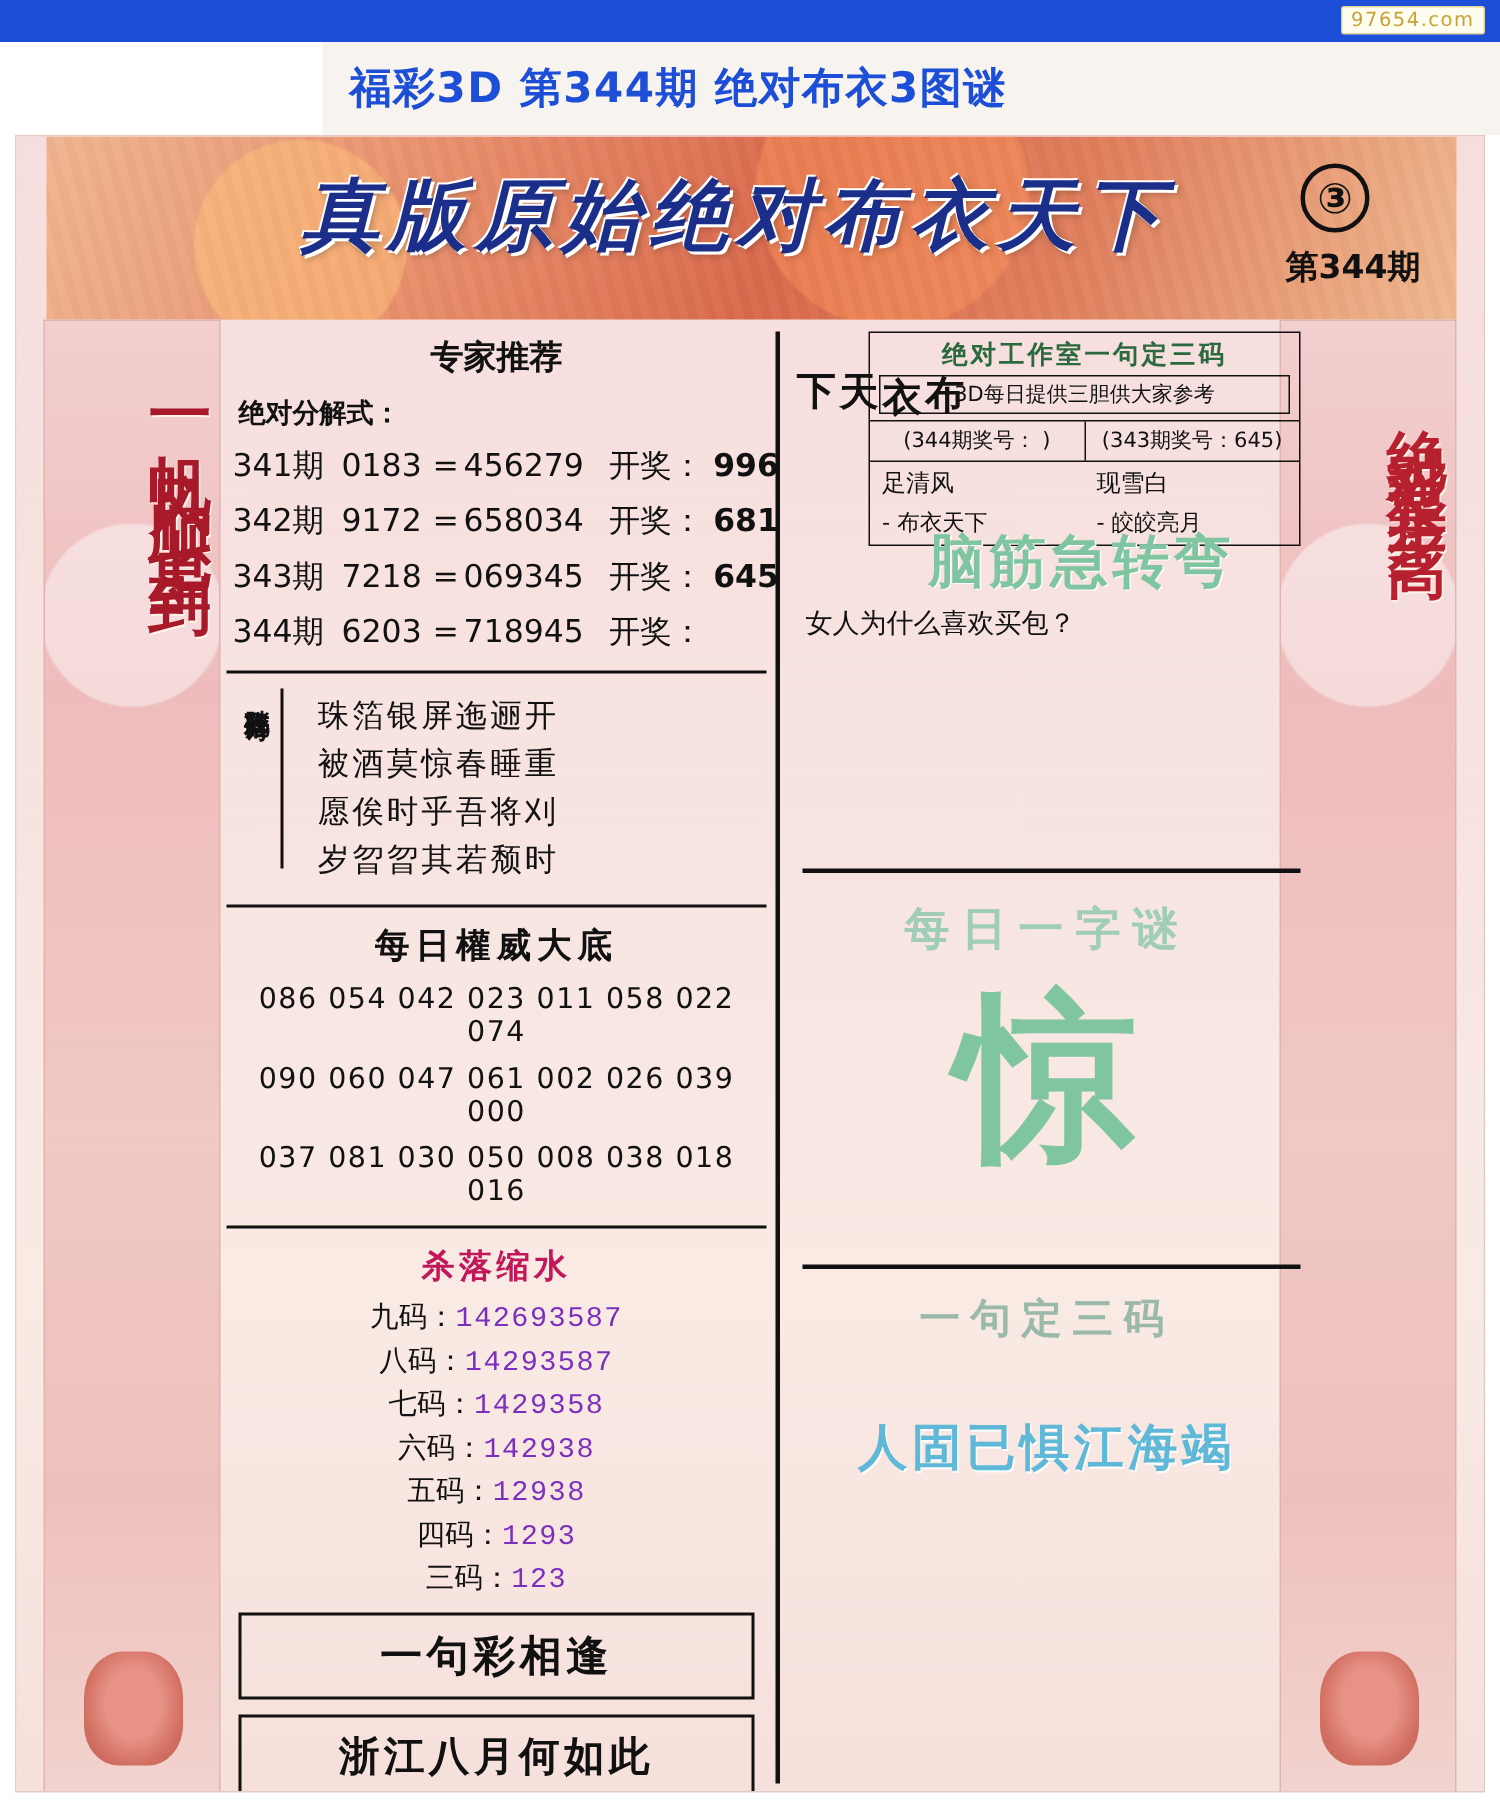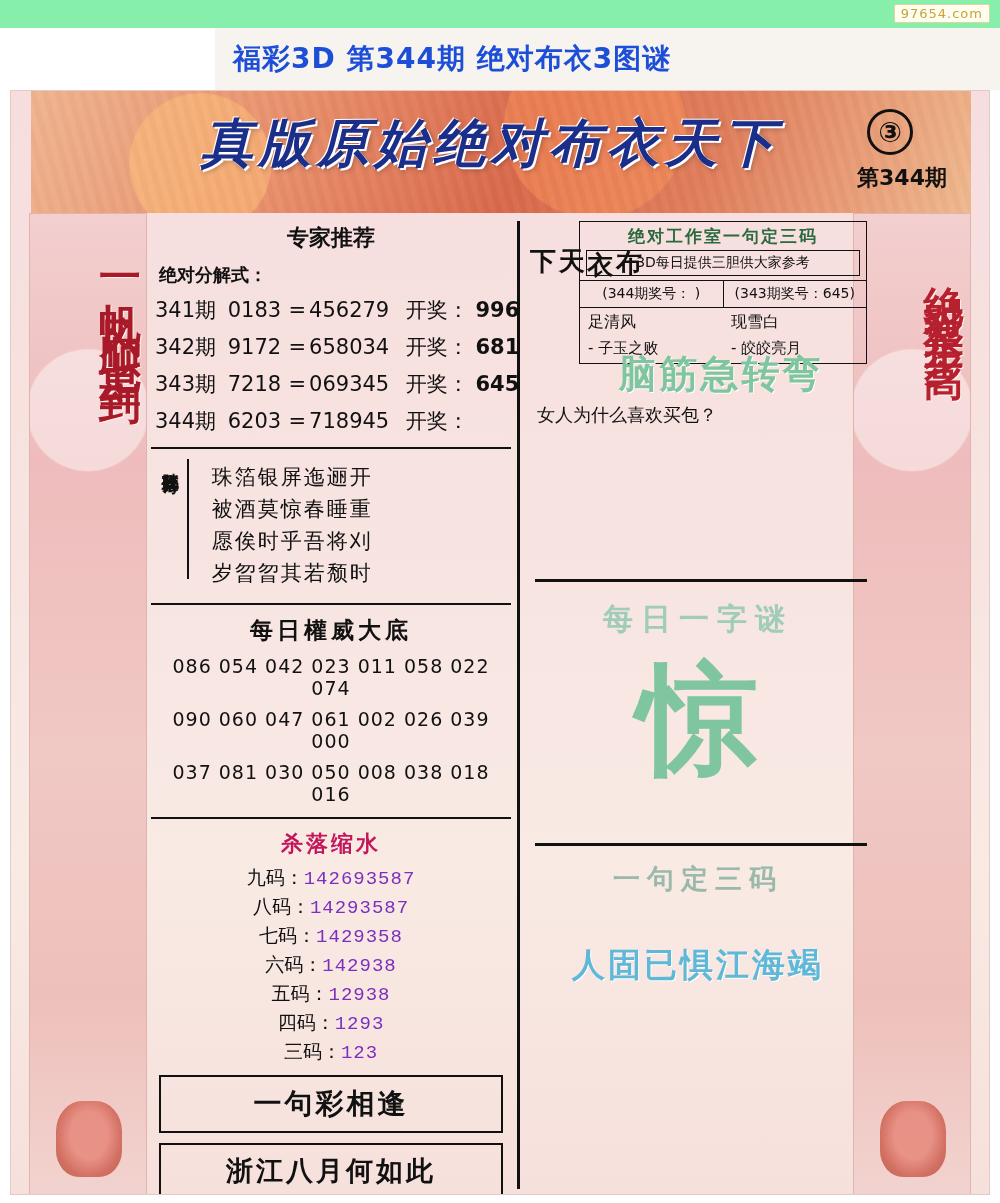--- a/index.html
+++ b/index.html
@@ -12,21 +12,21 @@
   #page {
     position: relative;
     width: 1000px; height: 1203px;
     overflow: hidden;
     background: #ffffff;
   }
 
   
   .topbar {
     position: absolute; top: 0; left: 0; width: 1000px; height: 28px;
-    background: #86efac;
+    background: #1d4ed8;
   }
   .wm {
     position: absolute; right: 10px; top: 4px;
     font-size: 13px; color: #c8a33a; letter-spacing: 1px;
     border: 1px solid #e3d49a; background: #fffdf0;
     padding: 1px 6px; border-radius: 2px;
   }
 
   
   .titleband {
@@ -393,21 +393,21 @@
           <div class="inner">3D每日提供三胆供大家参考</div>
           <div class="split">
             <div>(344期奖号：    )</div>
             <div>(343期奖号：645)</div>
           </div>
           <div class="row2">
             <div>足清风</div>
             <div>现雪白</div>
           </div>
           <div class="row3">
-            <div>- 子玉之败</div>
+            <div>- 布衣天下</div>
             <div>- 皎皎亮月</div>
           </div>
         </div>
 
         <div class="brain">脑筋急转弯</div>
         <div class="riddle">女人为什么喜欢买包？</div>
 
         <div class="hr-r1"></div>
 
         <div class="dayword">每日一字谜</div>

